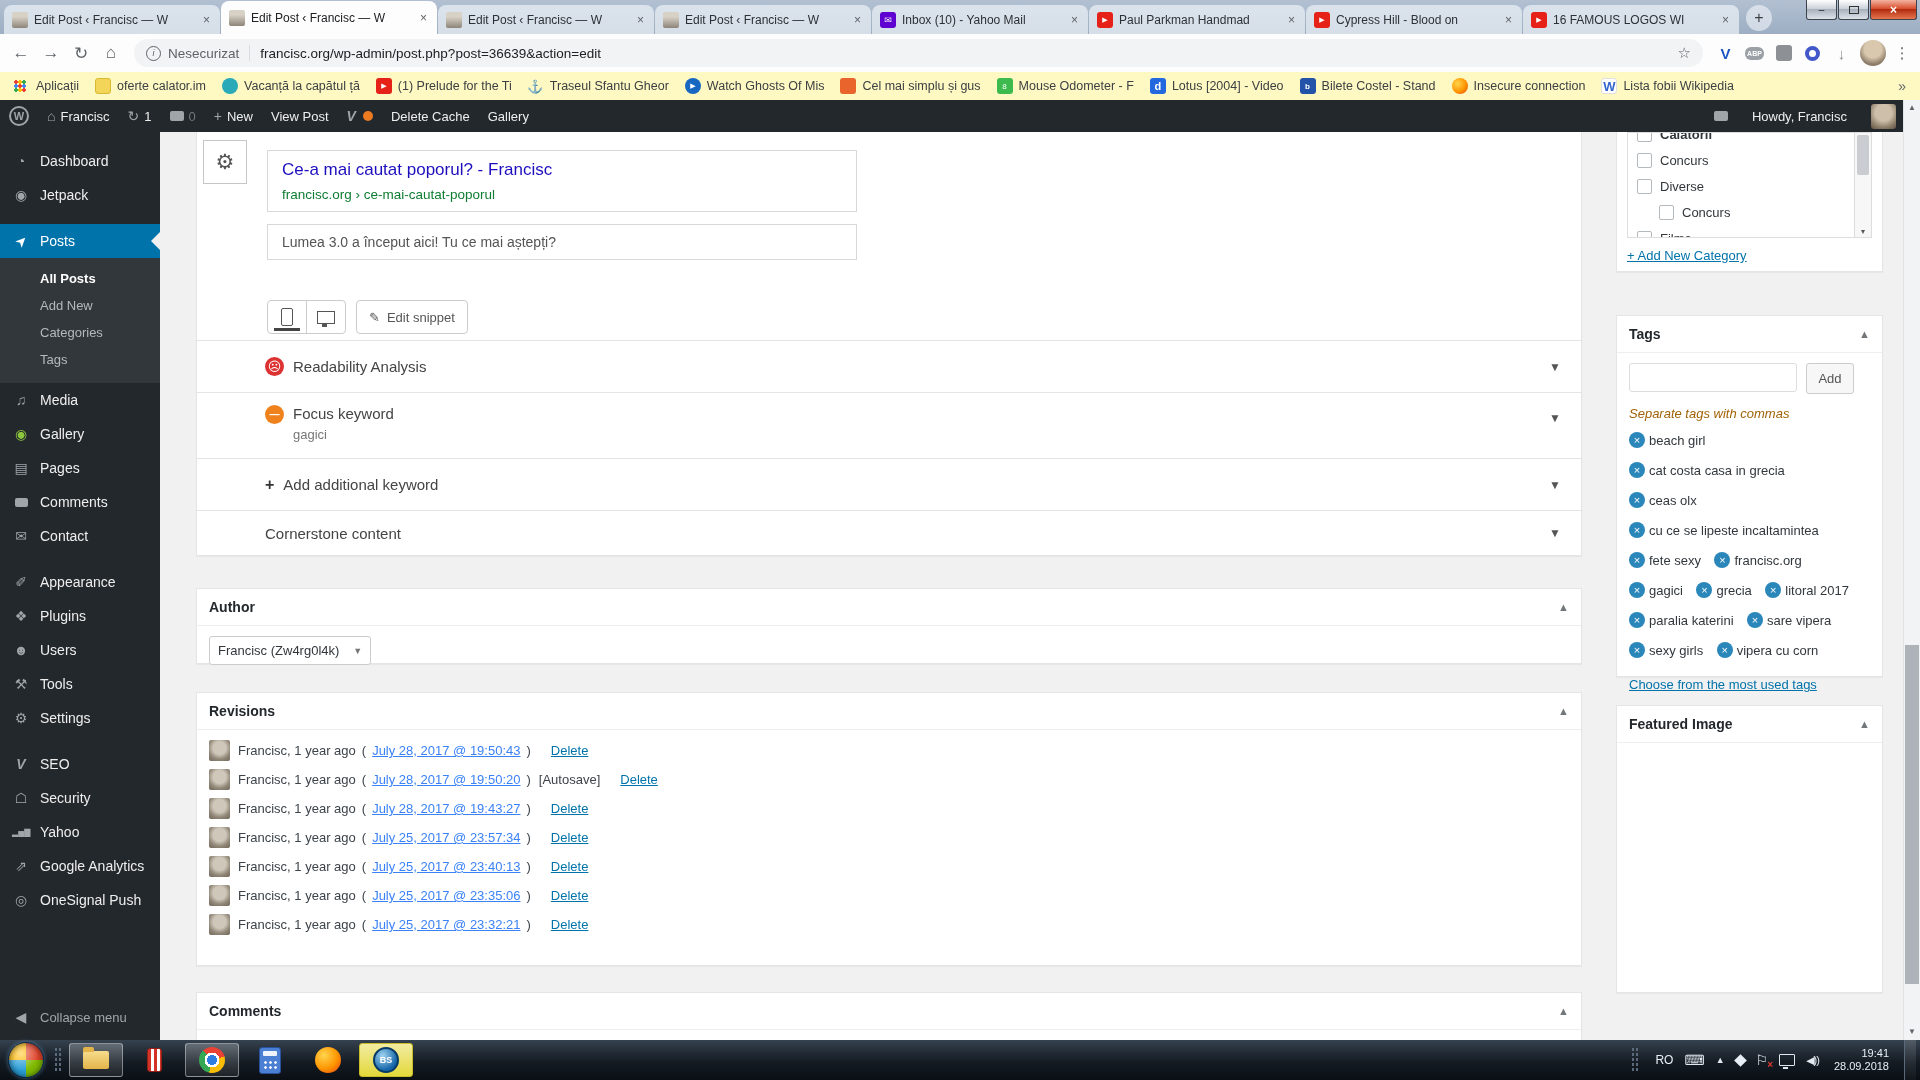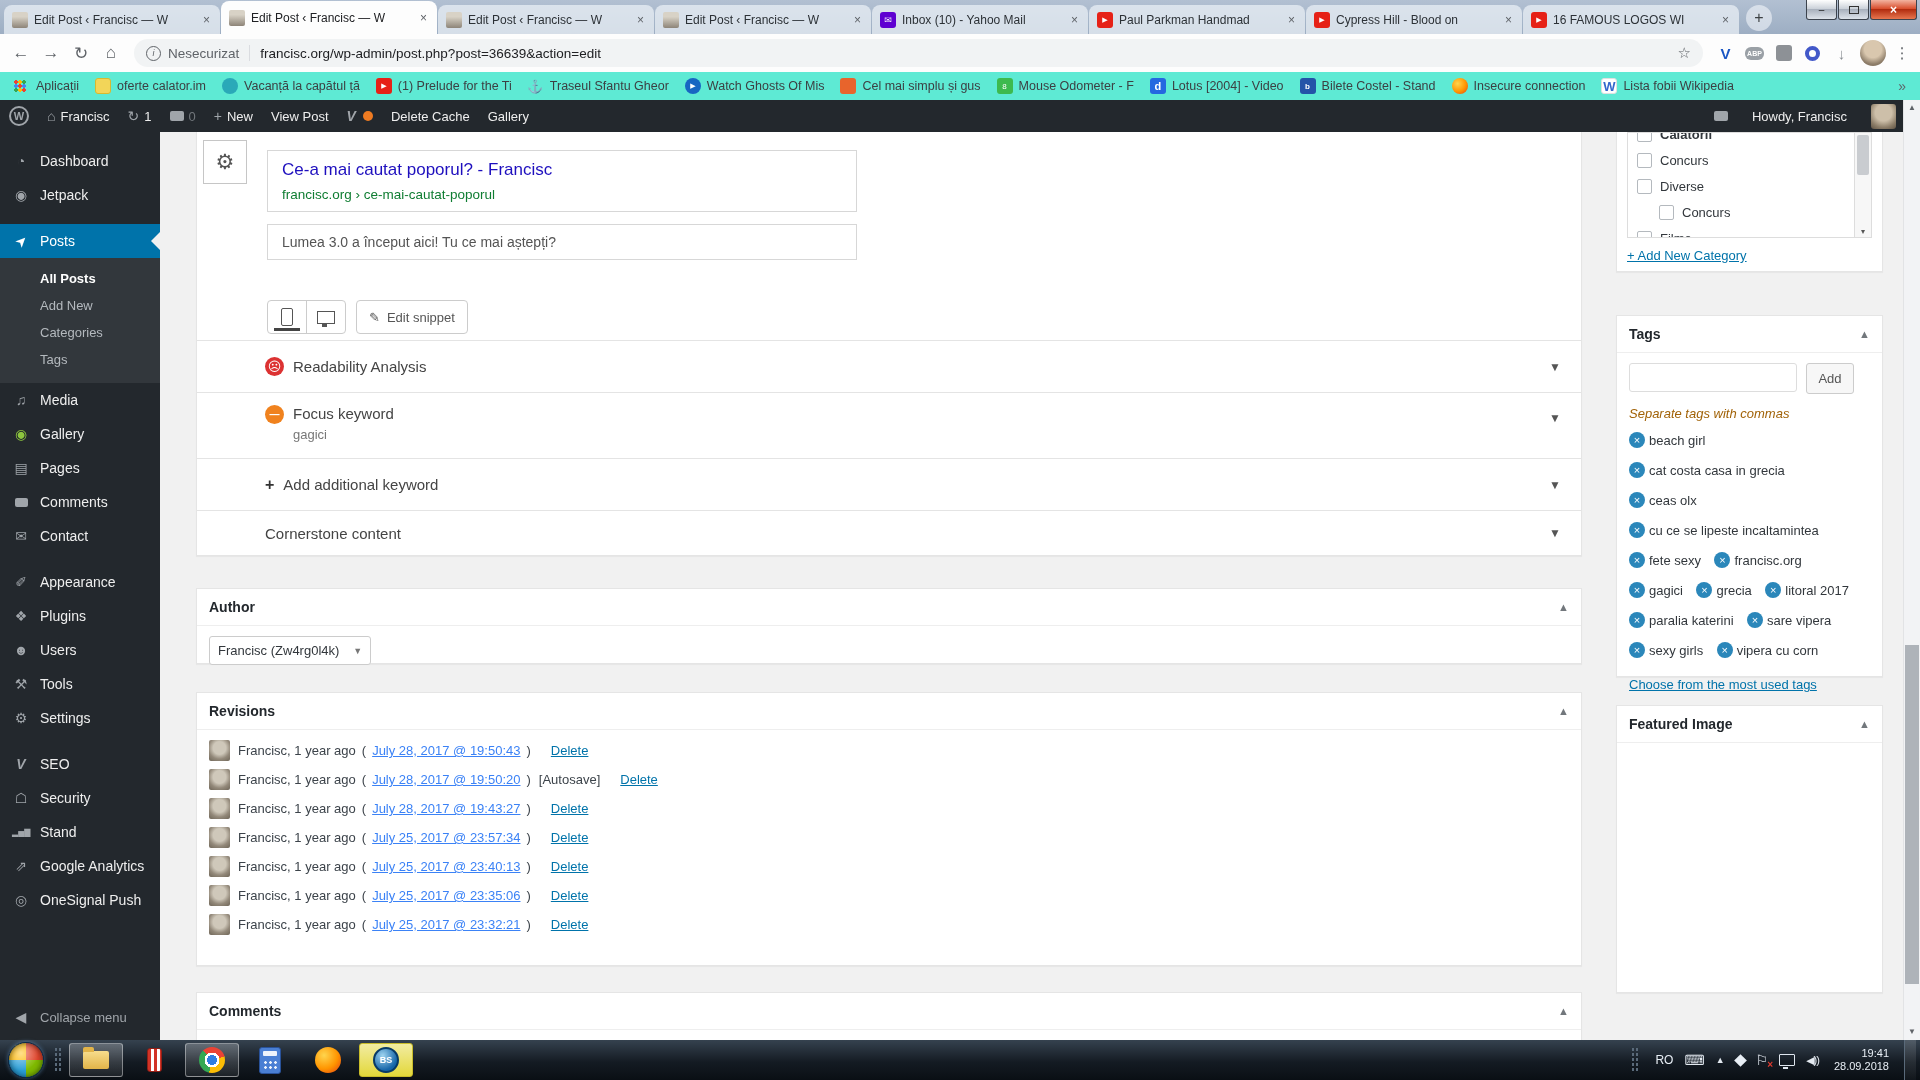--- a/index.html
+++ b/index.html
@@ -39,21 +39,21 @@
   .star{color:#5f6368;font-size:15px;margin-left:8px;}
   .ext{width:27px;height:27px;display:flex;align-items:center;justify-content:center;margin:0 1px;flex:0 0 auto;}
   .ext.v{color:#1a56c4;font-weight:bold;font-size:15px;}
   .ext .abp{background:#9aa0a6;color:#fff;font-size:7px;border-radius:6px;padding:3px 2px;font-weight:bold;}
   .ext .gsq{width:16px;height:16px;background:#8d9196;border-radius:3px;}
   .ext .bluc{width:15px;height:15px;border:4px solid #4258c9;border-radius:50%;box-sizing:border-box;}
   .ext.dl{color:#8a8f94;font-size:15px;font-weight:bold;}
   .pavatar{width:26px;height:26px;border-radius:50%;background:radial-gradient(circle at 50% 35%,#d9c7ae 40%,#8f7f6b 70%,#6e614f);margin:0 4px;flex:0 0 auto;}
   .menu3{color:#5f6368;font-size:15px;width:24px;text-align:center;}
   
-  .bmbar{position:absolute;top:72px;left:0;right:0;height:28px;background:#5eead4;display:flex;align-items:center;
+  .bmbar{position:absolute;top:72px;left:0;right:0;height:28px;background:#fef9c3;display:flex;align-items:center;
          padding:0 6px;font-size:12.5px;color:#3c4043;}
   .bm{display:flex;align-items:center;gap:6px;padding:0 8px;height:24px;white-space:nowrap;}
   .bmi{width:16px;height:16px;border-radius:3px;flex:0 0 16px;display:flex;align-items:center;justify-content:center;font-size:9px;color:#fff;}
   .bmi.grid{width:12px;height:12px;background:
       radial-gradient(circle 2px at 2px 2px,#ea4335 95%,transparent),radial-gradient(circle 2px at 6px 2px,#fbbc05 95%,transparent),
       radial-gradient(circle 2px at 10px 2px,#34a853 95%,transparent),radial-gradient(circle 2px at 2px 6px,#4285f4 95%,transparent),
       radial-gradient(circle 2px at 6px 6px,#ea4335 95%,transparent),radial-gradient(circle 2px at 10px 6px,#4285f4 95%,transparent),
       radial-gradient(circle 2px at 2px 10px,#34a853 95%,transparent),radial-gradient(circle 2px at 6px 10px,#fbbc05 95%,transparent),
       radial-gradient(circle 2px at 10px 10px,#ea4335 95%,transparent);border-radius:0;}
   .bmi.ydoc{background:#f2d559;border:1px solid #d8b92f;box-sizing:border-box;}
@@ -460,21 +460,21 @@
     <div class="mrow gap">
         <span class="mi" style="font-style:italic;font-weight:bold">V</span>
         <span>SEO</span>
       </div>
     <div class="mrow">
         <span class="mi">☖</span>
         <span>Security</span>
       </div>
     <div class="mrow">
         <span class="mi polls">▂▅▇</span>
-        <span>Stand</span>
+        <span>Yahoo</span>
       </div>
     <div class="mrow">
         <span class="mi">⇗</span>
         <span>Google Analytics</span>
       </div>
     <div class="mrow">
         <span class="mi">◎</span>
         <span>OneSignal Push</span>
       </div>
     <div class="collapse">

